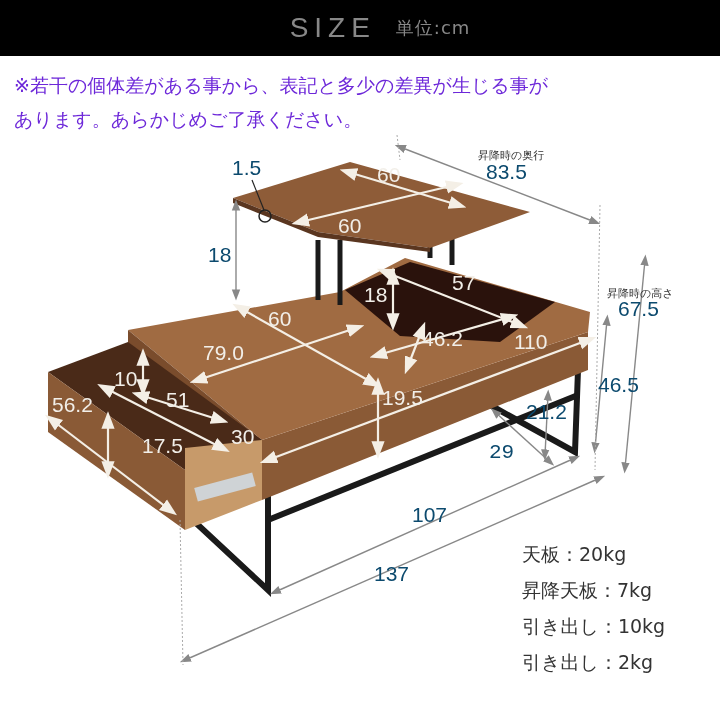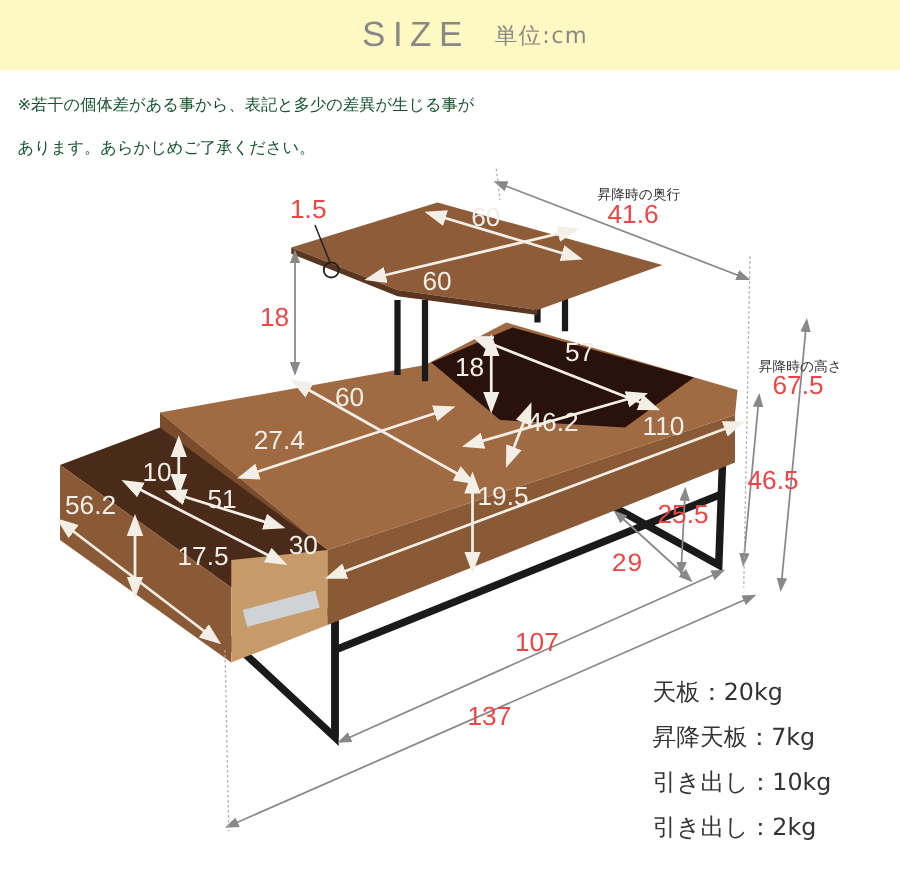--- a/index.html
+++ b/index.html
@@ -1,22 +1,22 @@
 <!DOCTYPE html>
 <html><head>
 <meta charset="utf-8">
 <style>
   * { box-sizing: border-box; margin: 0; padding: 0; }
   body { width: 720px; height: 712px; background: #ffffff; overflow: hidden; position: relative; font-family: "DejaVu Sans", "Liberation Sans", sans-serif; }
-  .header { position: absolute; left: 0; top: 0; width: 720px; height: 56px; background: #fef9c3; display: flex; align-items: center; justify-content: center; }
+  .header { position: absolute; left: 0; top: 0; width: 720px; height: 56px; background: #000000; display: flex; align-items: center; justify-content: center; }
   .header .title { font-family: "Liberation Sans", sans-serif; font-size: 28px; letter-spacing: 6px; color: #888; margin-left: 40px; }
   .header .unit { font-size: 18px; color: #888; margin-left: 20px; letter-spacing: 1px; }
-  .note { position: absolute; left: 14px; top: 68px; width: 700px; font-size: 13px; line-height: 34px; color: #14532d; }
+  .note { position: absolute; left: 14px; top: 68px; width: 700px; font-size: 19px; line-height: 34px; color: #6d28d9; }
   .dim { position: absolute; font-family: "Liberation Sans", sans-serif; font-size: 21px; }
-  .dim.dark { color: #ef4444; }
+  .dim.dark { color: #0c4a6e; }
   .dim.light { color: #f2efe9; }
   .dim.small-label { font-size: 11px; color: #333; }
   .loads { position: absolute; left: 522px; top: 536px; font-size: 19px; line-height: 36px; color: #333; }
 </style>
 </head>
 <body>
 
 <div class="header">
   <span class="title">SIZE</span>
   <span class="unit">単位:cm</span>
@@ -103,36 +103,36 @@
     <line x1="600" y1="205" x2="595" y2="470"></line>
     <line x1="180" y1="520" x2="183" y2="665"></line>
   </g>
 </svg>
 
 <div class="dim dark" style="left:232px;top:156px;">1.5</div>
 <div class="dim light" style="left:377px;top:163px;">60</div>
 <div class="dim light" style="left:338px;top:214px;">60</div>
 <div class="dim dark" style="left:208px;top:243px;">18</div>
 <div class="dim small-label" style="left:478px;top:148px;text-align:right;">昇降時の奥行</div>
-<div class="dim dark" style="left:486px;top:160px;">41.6</div>
+<div class="dim dark" style="left:486px;top:160px;">83.5</div>
 <div class="dim small-label" style="left:607px;top:286px;">昇降時の高さ</div>
 <div class="dim dark" style="left:618px;top:297px;">67.5</div>
 <div class="dim light" style="left:364px;top:283px;">18</div>
 <div class="dim light" style="left:452px;top:271px;">57</div>
 <div class="dim light" style="left:422px;top:327px;">46.2</div>
 <div class="dim light" style="left:514px;top:330px;">110</div>
 <div class="dim light" style="left:268px;top:307px;">60</div>
-<div class="dim light" style="left:203px;top:341px;">27.4</div>
+<div class="dim light" style="left:203px;top:341px;">79.0</div>
 <div class="dim light" style="left:382px;top:386px;">19.5</div>
 <div class="dim light" style="left:114px;top:367px;">10</div>
 <div class="dim light" style="left:166px;top:388px;">51</div>
 <div class="dim light" style="left:231px;top:425px;">30</div>
 <div class="dim light" style="left:52px;top:393px;">56.2</div>
 <div class="dim light" style="left:111px;top:434px;padding-left:31px;">17.5</div>
-<div class="dim dark" style="left:526px;top:400px;">25.5</div>
+<div class="dim dark" style="left:526px;top:400px;">21.2</div>
 <div class="dim dark" style="left:489px;top:441px;font-family:Liberation Mono, monospace;">29</div>
 <div class="dim dark" style="left:598px;top:373px;">46.5</div>
 <div class="dim dark" style="left:412px;top:503px;">107</div>
 <div class="dim dark" style="left:374px;top:562px;">137</div>
 
 <div class="loads">
   <div>天板：20kg</div>
   <div>昇降天板：7kg</div>
   <div>引き出し：10kg</div>
   <div>引き出し：2kg</div>

